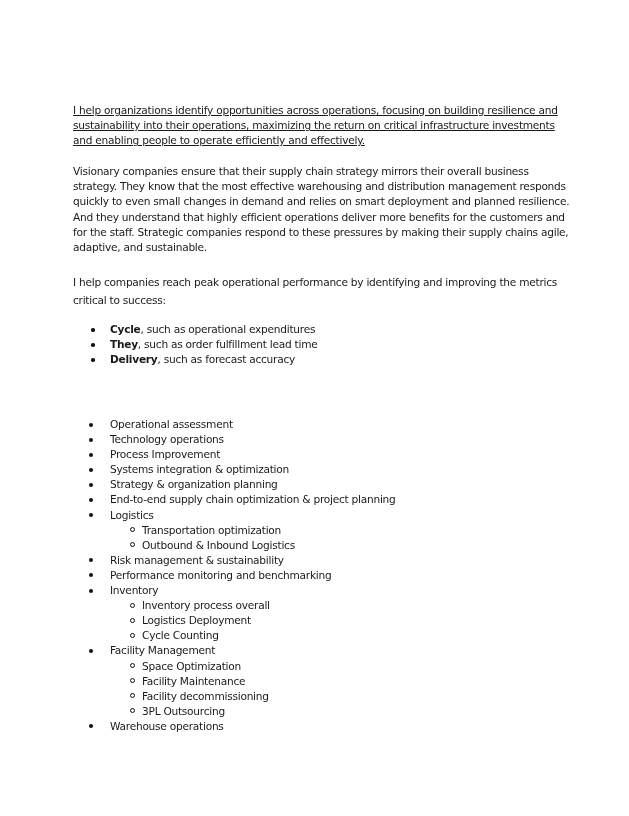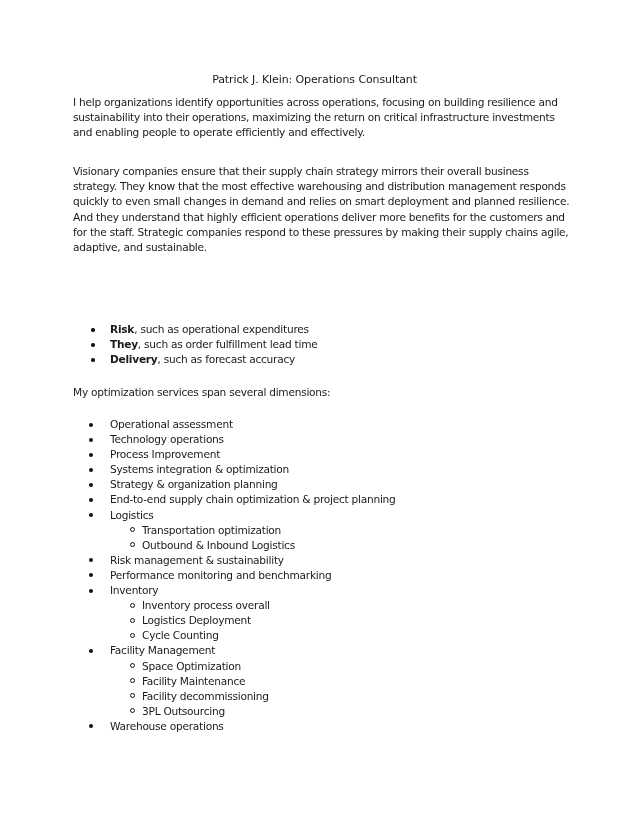--- a/index.html
+++ b/index.html
@@ -33,21 +33,21 @@
     }
     .para {
       position: absolute;
       left: 73px;
       width: 500px;
       font-size: 10.6px;
       line-height: 15.2px;
       letter-spacing: -0.25px;
       margin: 0;
     }
-    .para.p1 { top: 95px; }
+    .para.p1 { top: 103px; text-decoration: underline; }
     .para.p2 { top: 164px; }
     .para.p3 { top: 273px; line-height: 18px; }
     .para.p4 { top: 385px; }
 
     .list {
       position: absolute;
       left: 73px;
       margin: 0;
       padding: 0;
       list-style: none;
@@ -89,41 +89,40 @@
     .metrics .li { height: 15.2px; line-height: 15.2px; }
     .metrics .bullet { left: 18px; top: 6px; width: 3.5px; height: 3.5px; }
     .metrics .txt { left: 37px; }
     b { font-weight: bold; }
   </style>
 </head>
 <body>
 
 <div class="page">
 
-  <div class="doc-title">Patrick J. Klein: Operations Consultant</div>
 
   <p class="para p1">I help organizations identify opportunities across operations, focusing on building resilience and sustainability into their operations, maximizing the return on critical infrastructure investments and enabling people to operate efficiently and effectively.</p>
   <p class="para p2">Visionary companies ensure that their supply chain strategy mirrors their overall business strategy. They know that the most effective warehousing and distribution management responds quickly to even small changes in demand and relies on smart deployment and planned resilience. And they understand that highly efficient operations deliver more benefits for the customers and for the staff.  Strategic companies respond to these pressures by making their supply chains agile, adaptive, and sustainable.</p>
+  <p class="para p3">I help companies reach peak operational performance by identifying and improving the metrics critical to success:</p>
 
   <ul class="list metrics">
     <li class="li">
       <span class="bullet"></span>
-      <span class="txt"><b>Risk</b><span>, such as operational expenditures</span></span>
+      <span class="txt"><b>Cycle</b><span>, such as operational expenditures</span></span>
     </li>
     <li class="li">
       <span class="bullet"></span>
       <span class="txt"><b>They</b><span>, such as order fulfillment lead time</span></span>
     </li>
     <li class="li">
       <span class="bullet"></span>
       <span class="txt"><b>Delivery</b><span>, such as forecast accuracy</span></span>
     </li>
   </ul>
 
-  <p class="para p4">My optimization services span several dimensions:</p>
 
   <ul class="list services" id="services-list">
       <li class="li">
         <span class="bullet"></span>
         <span class="txt">Operational assessment</span>
       </li>
       <li class="li">
         <span class="bullet"></span>
         <span class="txt">Technology operations</span>
       </li>

